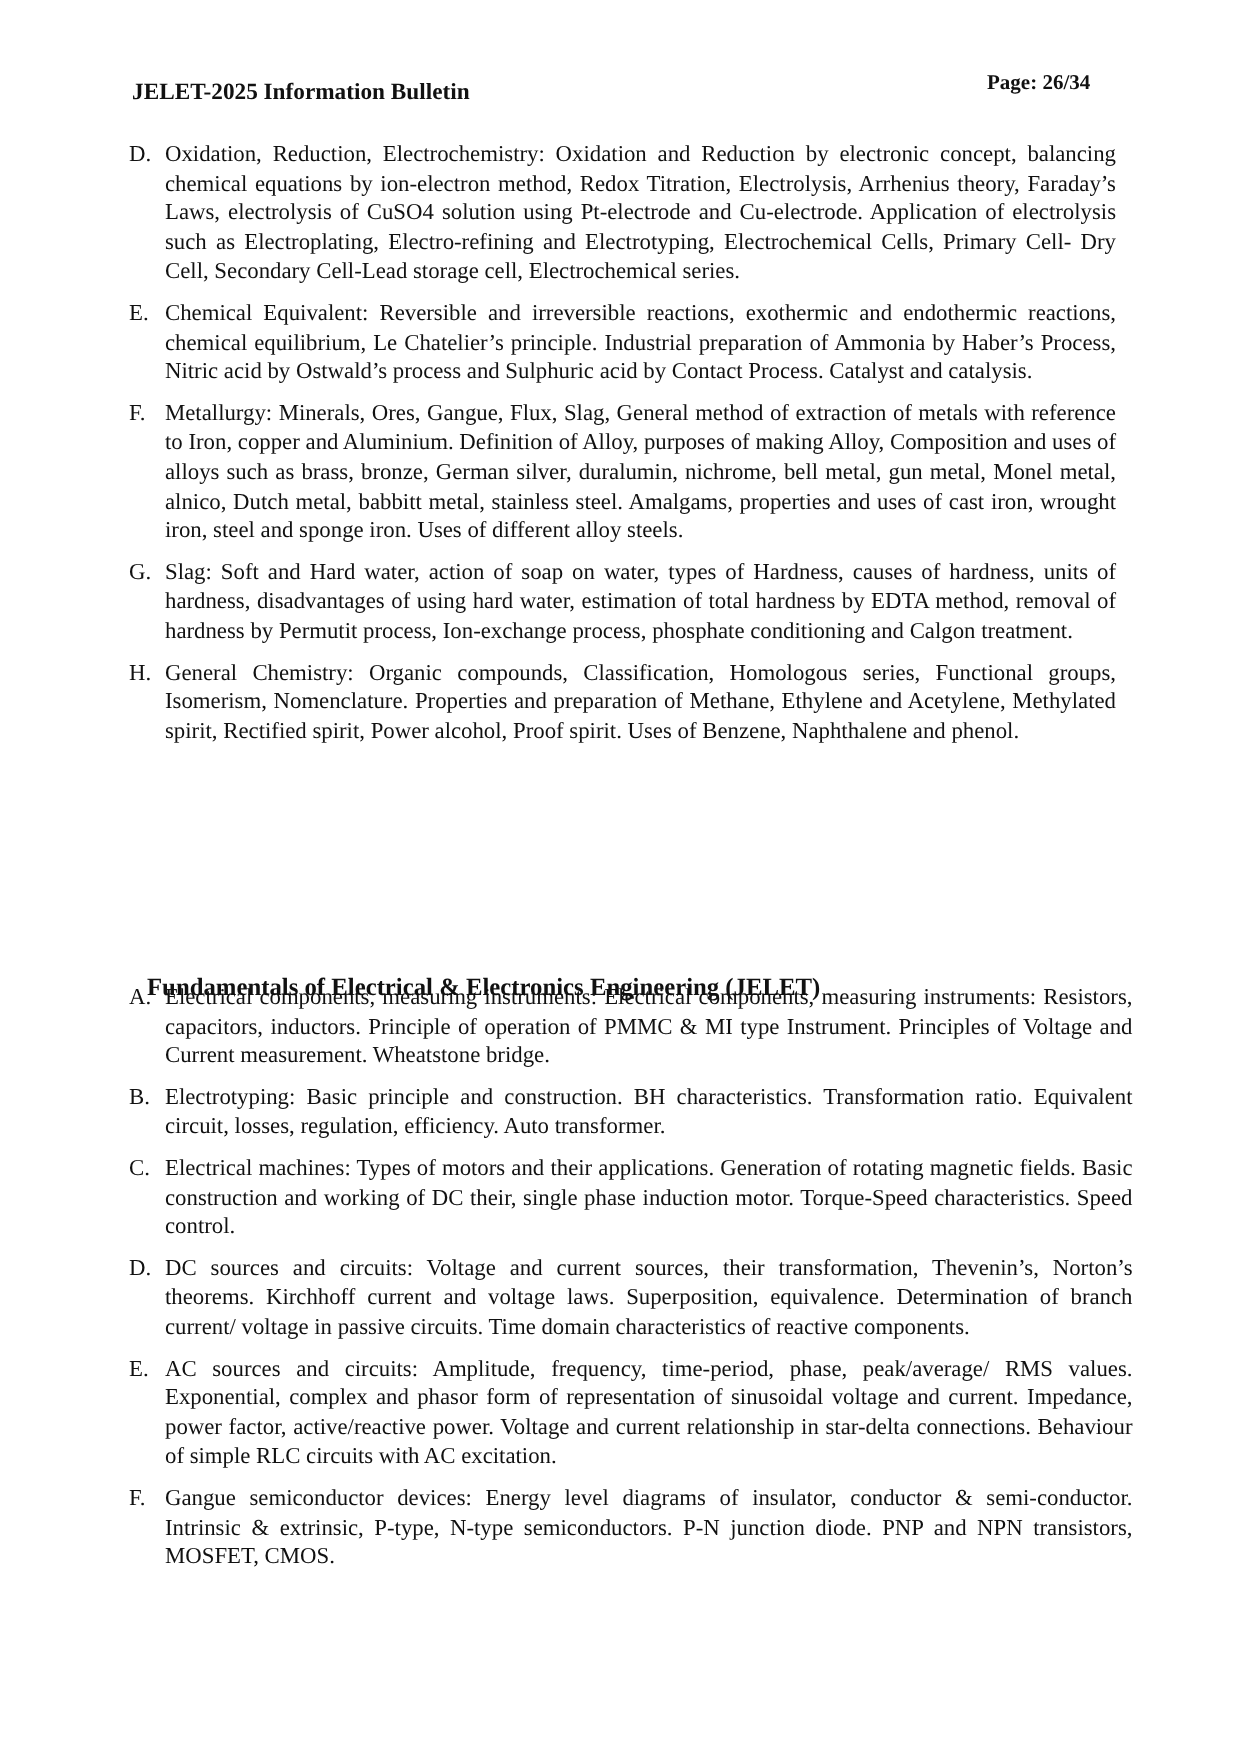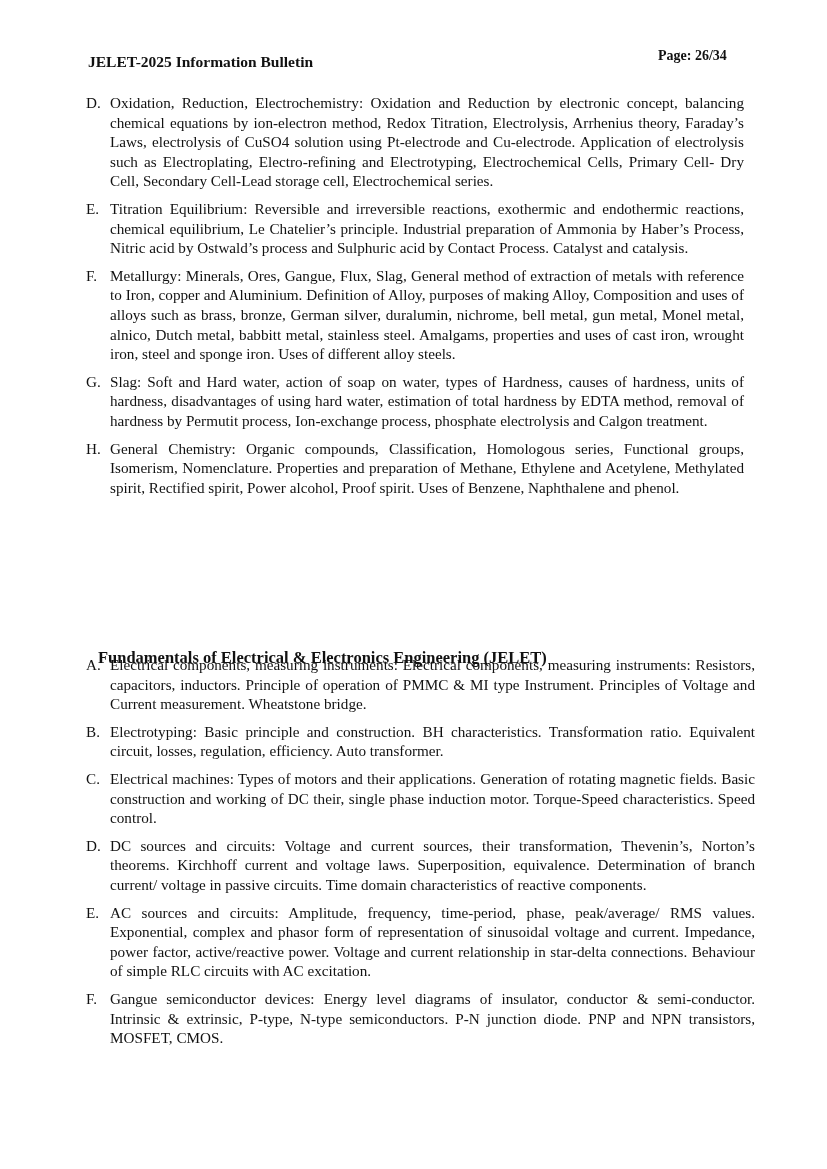--- a/index.html
+++ b/index.html
@@ -39,27 +39,27 @@
 <div>
   <div class="header-title">JELET-2025 Information Bulletin</div>
   <div class="header-page">Page: 26/34</div>
 </div>
 
 <ol class="list chem">
   <li class="item">
     <span class="marker">D.</span><span class="term">Oxidation, Reduction, Electrochemistry:</span><span> Oxidation and Reduction by electronic concept, balancing chemical equations by ion-electron method, Redox Titration, Electrolysis, Arrhenius theory, Faraday’s Laws, electrolysis of CuSO4 solution using Pt-electrode and Cu-electrode. Application of electrolysis such as Electroplating, Electro-refining and Electrotyping, Electrochemical Cells, Primary Cell- Dry Cell, Secondary Cell-Lead storage cell, Electrochemical series.</span>
   </li>
   <li class="item">
-    <span class="marker">E.</span><span class="term">Titration Equilibrium</span><span>: Reversible and irreversible reactions, exothermic and endothermic reactions, chemical equilibrium, Le Chatelier’s principle. Industrial preparation of Ammonia by Haber’s Process, Nitric acid by Ostwald’s process and Sulphuric acid by Contact Process. Catalyst and catalysis.</span>
+    <span class="marker">E.</span><span class="term">Chemical Equivalent</span><span>: Reversible and irreversible reactions, exothermic and endothermic reactions, chemical equilibrium, Le Chatelier’s principle. Industrial preparation of Ammonia by Haber’s Process, Nitric acid by Ostwald’s process and Sulphuric acid by Contact Process. Catalyst and catalysis.</span>
   </li>
   <li class="item">
     <span class="marker">F.</span><span class="term">Metallurgy</span><span>: Minerals, Ores, Gangue, Flux, Slag, General method of extraction of metals with reference to Iron, copper and Aluminium. Definition of Alloy, purposes of making Alloy, Composition and uses of alloys such as brass, bronze, German silver, duralumin, nichrome, bell metal, gun metal, Monel metal, alnico, Dutch metal, babbitt metal, stainless steel.  Amalgams, properties and uses of cast iron, wrought iron, steel and sponge iron. Uses of different alloy steels.</span>
   </li>
   <li class="item">
-    <span class="marker">G.</span><span class="term">Slag</span><span>: Soft and Hard water, action of soap on water, types of Hardness, causes of hardness, units of hardness, disadvantages of using hard water, estimation of total hardness by EDTA method, removal of hardness by Permutit process, Ion-exchange process, phosphate electrolysis and Calgon treatment.</span>
+    <span class="marker">G.</span><span class="term">Slag</span><span>: Soft and Hard water, action of soap on water, types of Hardness, causes of hardness, units of hardness, disadvantages of using hard water, estimation of total hardness by EDTA method, removal of hardness by Permutit process, Ion-exchange process, phosphate conditioning and Calgon treatment.</span>
   </li>
   <li class="item">
     <span class="marker">H.</span><span class="term">General Chemistry</span><span>: Organic compounds, Classification, Homologous series, Functional groups, Isomerism, Nomenclature. Properties and preparation of Methane, Ethylene and Acetylene, Methylated spirit, Rectified spirit, Power alcohol, Proof spirit. Uses of Benzene, Naphthalene and phenol.</span>
   </li>
 </ol>
 
 <h2 class="section-heading">Fundamentals of Electrical &amp; Electronics Engineering (JELET)</h2>
 
 <ol class="list elec">
   <li class="item">

